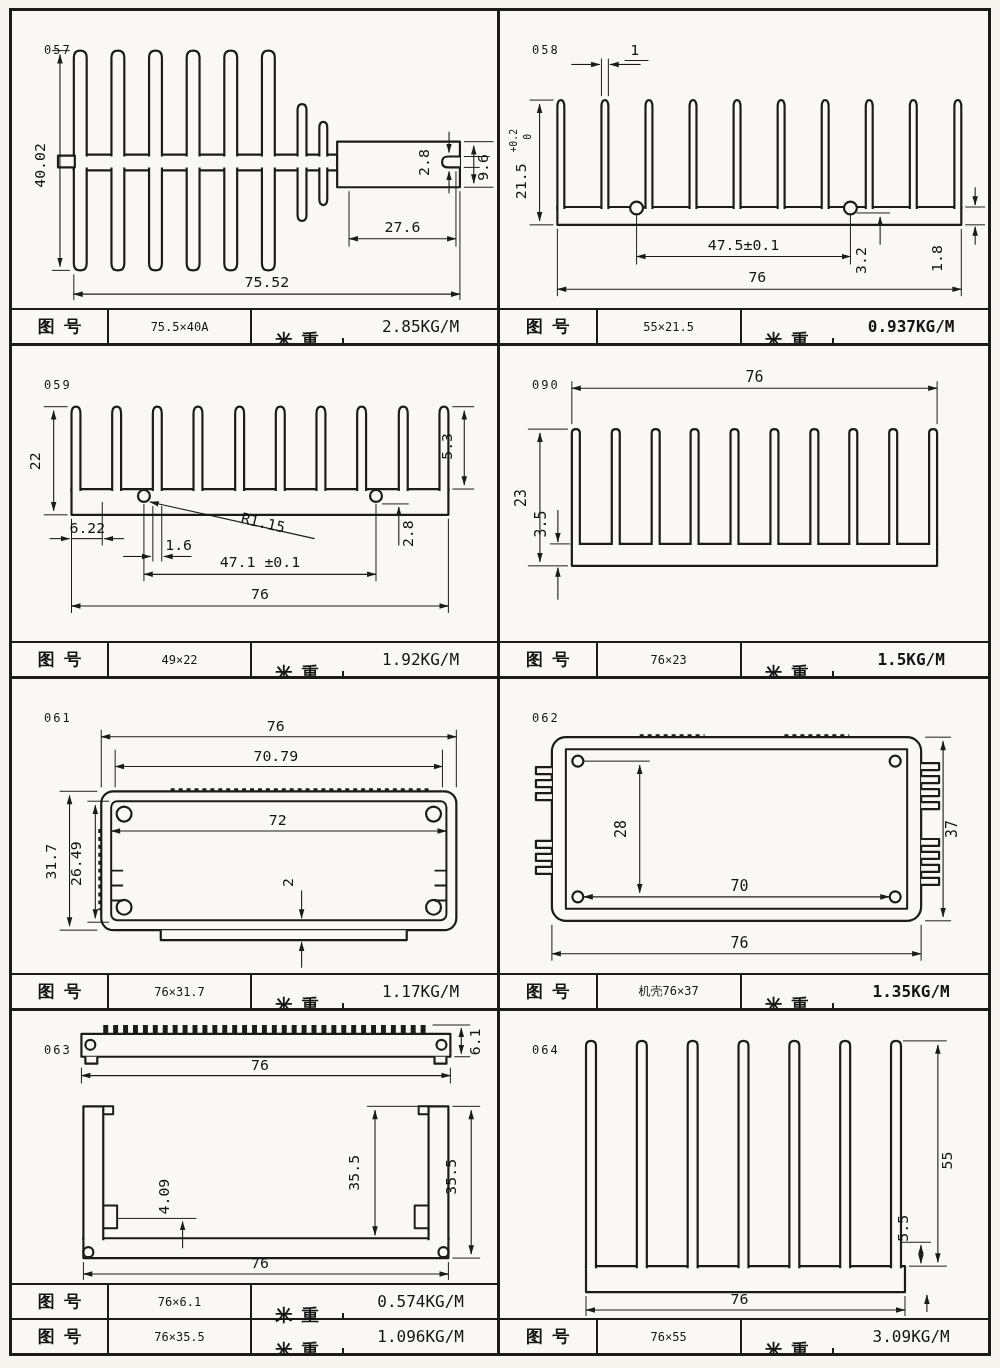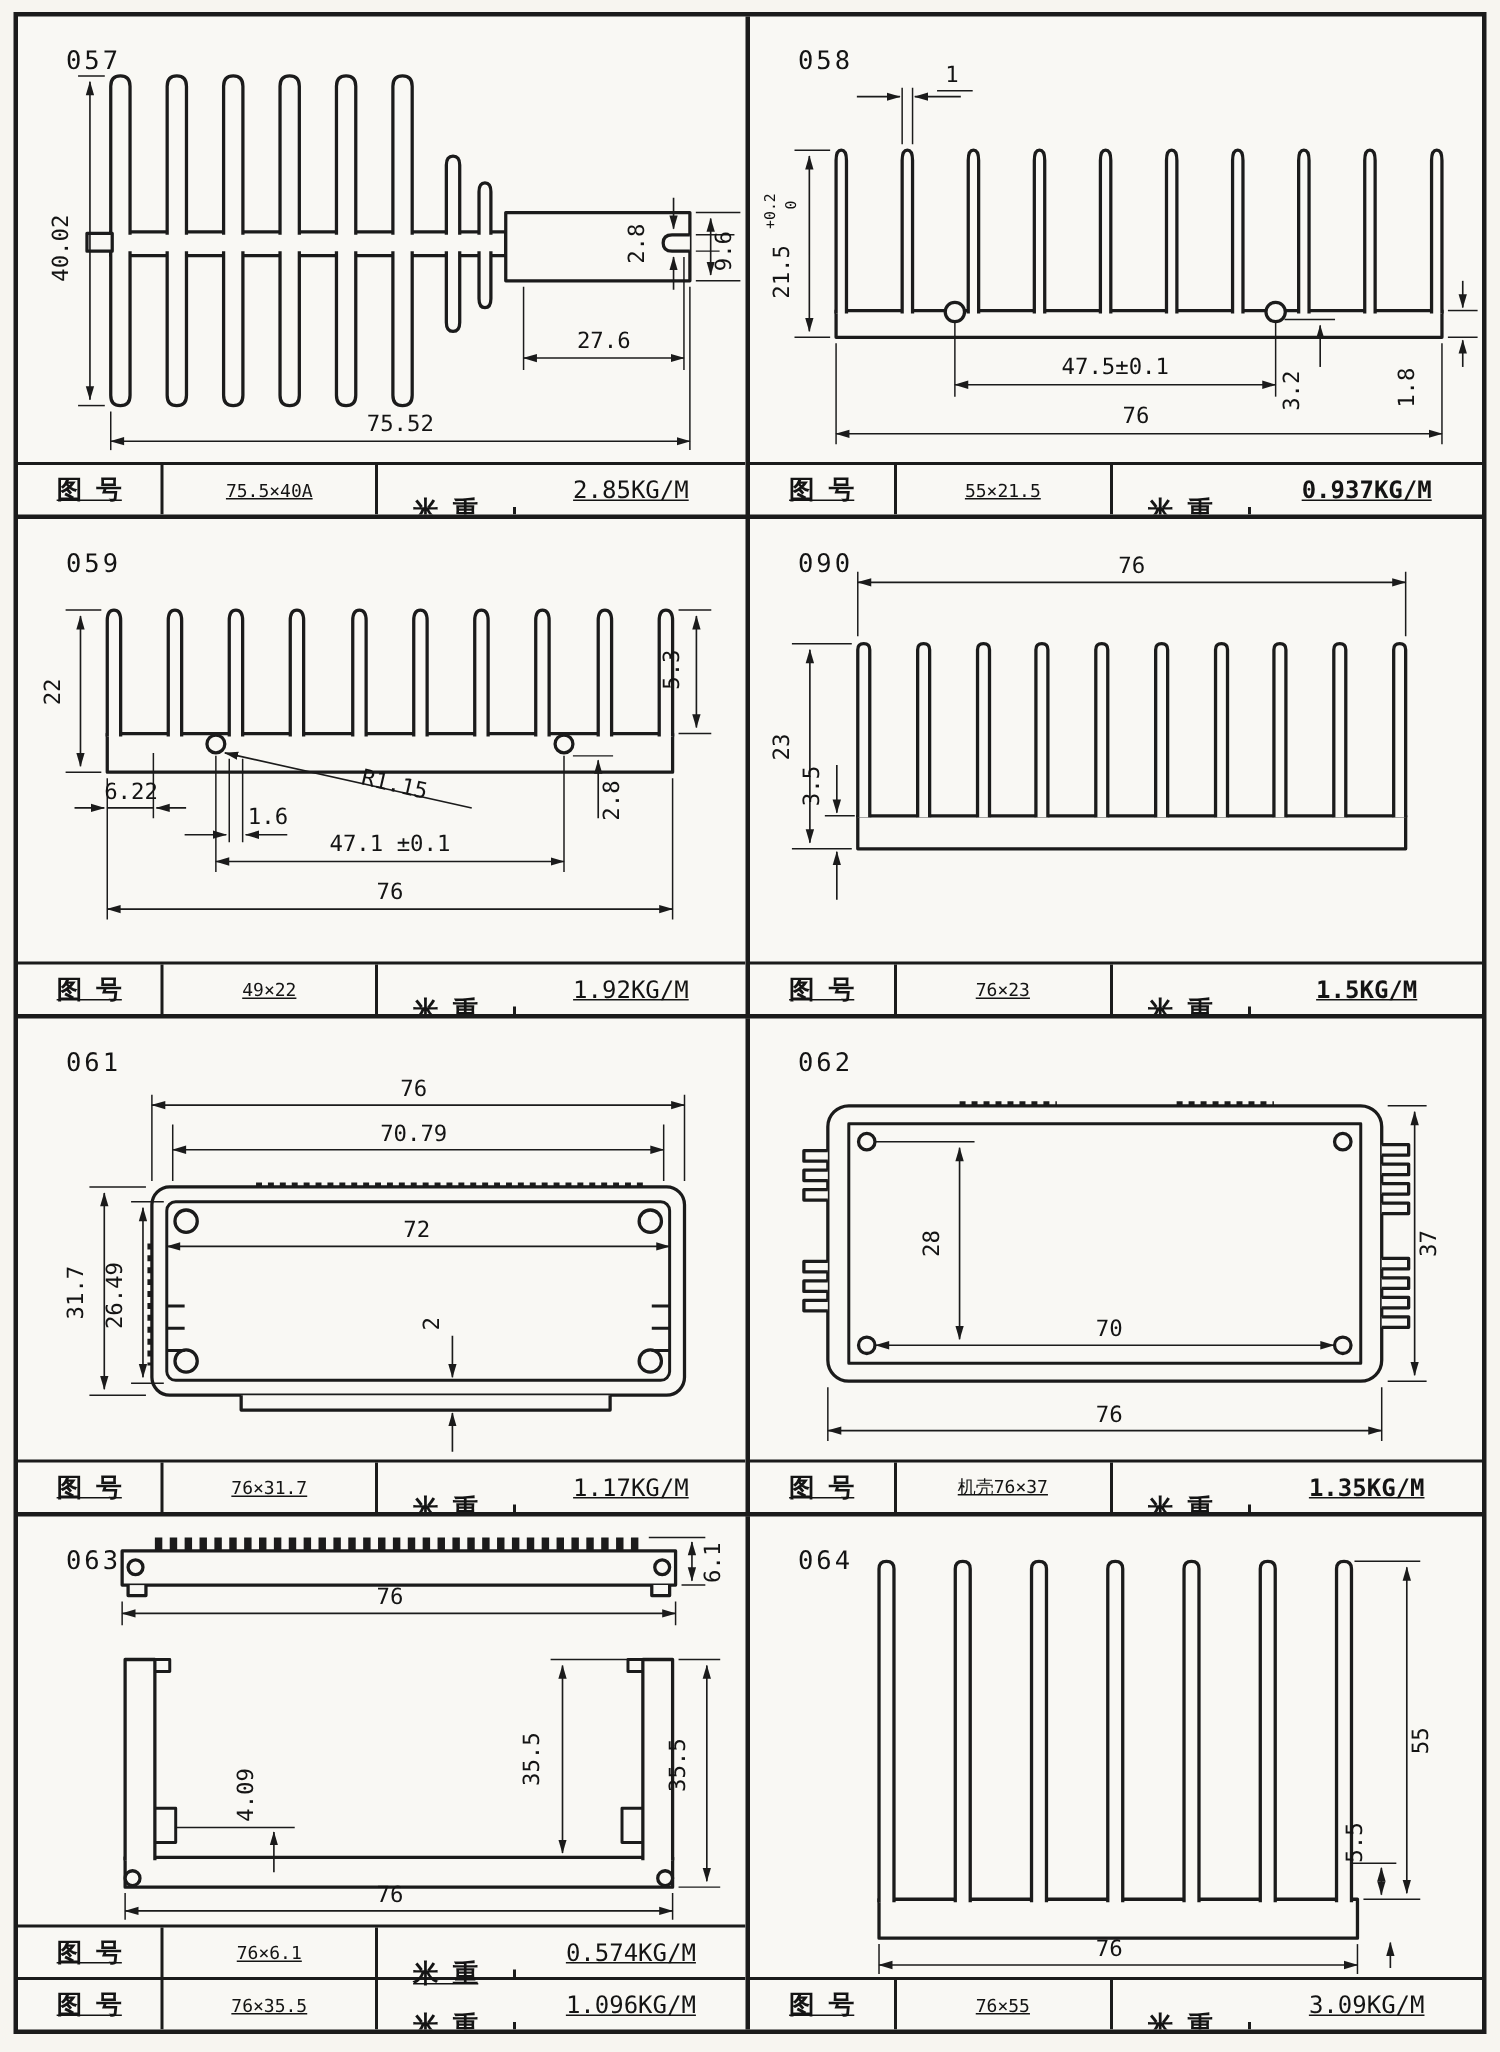--- a/index.html
+++ b/index.html
@@ -5,24 +5,24 @@
   html,body{margin:0;padding:0;background:#e8e6e0;}
   .page{width:1000px;height:1368px;background:#f7f5f0;box-sizing:border-box;
         padding:8px 9px 12px 9px;font-family:"Liberation Sans",sans-serif;color:#141414;}
   .frame{border:3px solid #1b1b1b;width:100%;height:100%;box-sizing:border-box;
          display:grid;grid-template-columns:1fr 1fr;grid-template-rows:335px 333px 332px auto;
          background:#f9f8f4;}
   .cell{position:relative;display:flex;flex-direction:column;overflow:hidden;
         border-right:3px solid #1b1b1b;border-bottom:3px solid #1b1b1b;min-width:0;min-height:0;}
   .cell.lastcol{border-right:none;}
   .cell.lastrow{border-bottom:none;}
-  .cellid{position:absolute;top:20px;left:32px;font-family:"DejaVu Sans Mono",monospace;
-          font-size:17px;letter-spacing:2px;}
+  .cellid{position:absolute;top:32px;left:32px;font-family:"DejaVu Sans Mono",monospace;
+          font-size:12px;letter-spacing:2px;}
   svg.drawing{flex:1 1 auto;min-height:0;width:100%;display:block;}
-  .ptable{flex:0 0 auto;text-decoration:underline;}
+  .ptable{flex:0 0 auto;}
   .trow{display:flex;height:33px;border-top:2px solid #1b1b1b;}
   .tc{display:flex;align-items:center;justify-content:center;box-sizing:border-box;min-width:0;}
   .tc.lbl{width:20%;border-right:2px solid #1b1b1b;font-weight:bold;font-size:17px;white-space:pre;}
   .tc.val{width:29.5%;border-right:2px solid #1b1b1b;font-family:"DejaVu Sans Mono",monospace;font-size:12px;}
   .tc.lbl2{width:19%;border-right:2px solid #1b1b1b;font-weight:bold;font-size:17px;white-space:pre;margin-top:28px;}
   .tc.wt{flex:1;font-family:"DejaVu Sans Mono",monospace;font-size:16px;}
   .tc.wt.bold{font-weight:bold;}
   
   .ol{fill:#f9f8f4;stroke:#1b1b1b;stroke-width:2.2;stroke-linejoin:round;}
   .ol2{fill:none;stroke:#1b1b1b;stroke-width:2;stroke-linejoin:round;}

